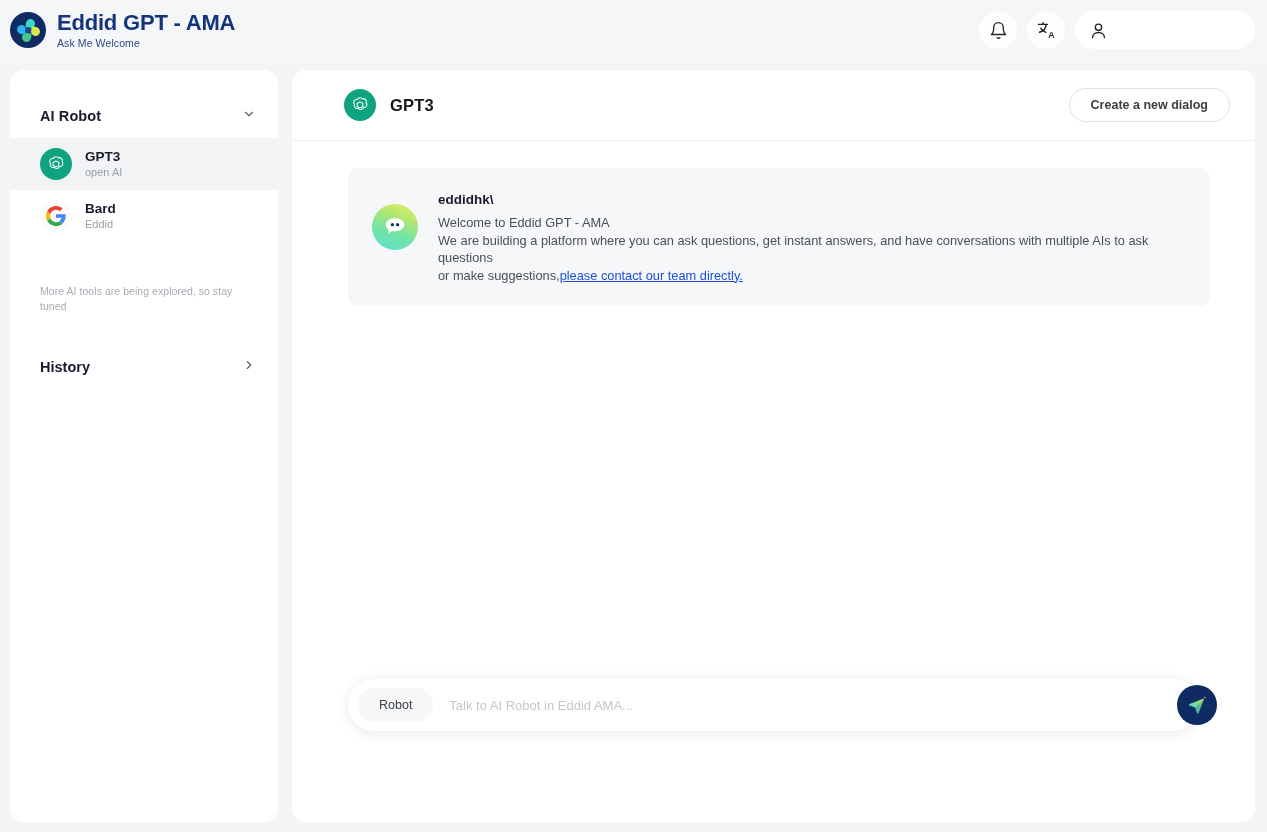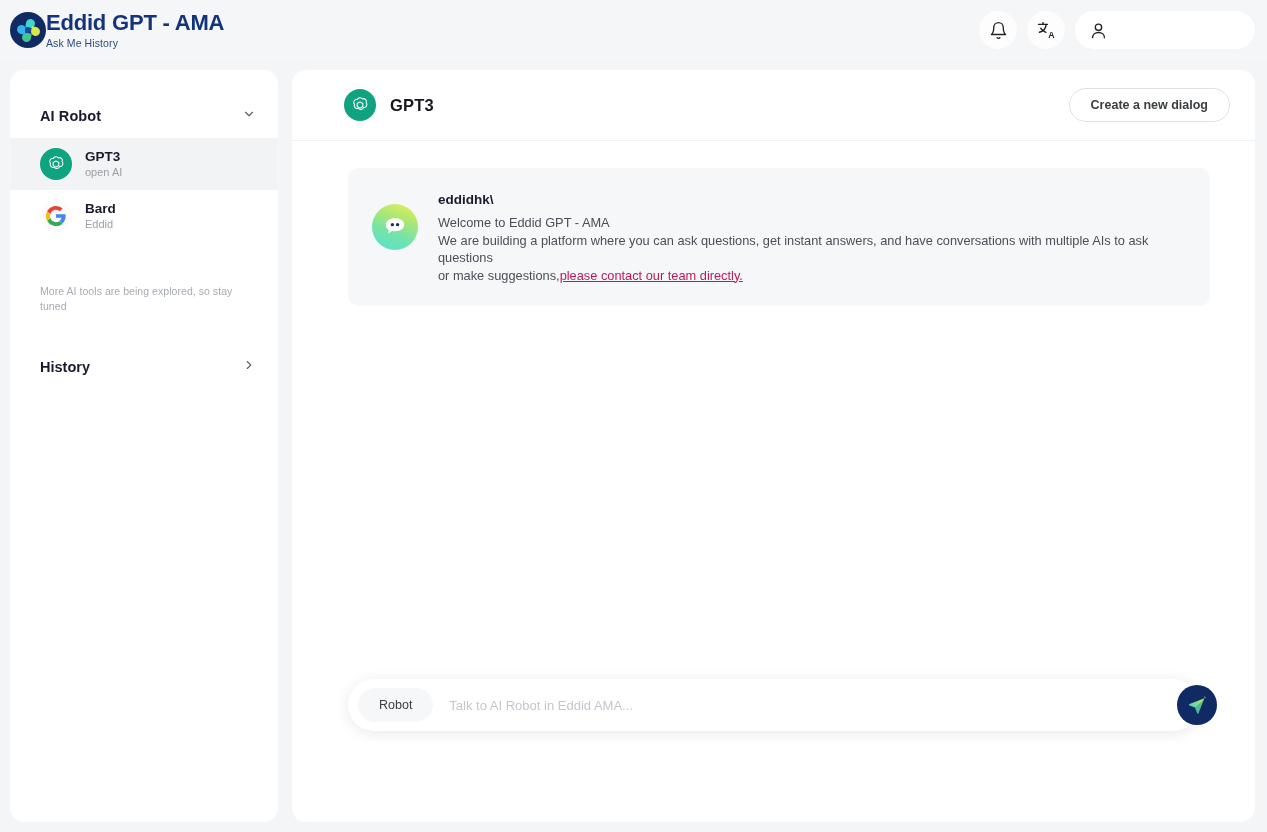--- a/index.html
+++ b/index.html
@@ -23,20 +23,21 @@
     left: 0; top: 0;
     width: 1267px; height: 60px;
     background: #f5f6f8;
     display: flex;
     align-items: center;
   }
 
   .brand {
     display: flex;
     align-items: center;
+    gap: 11px;
     margin-left: 10px;
   }
 
   .brand-logo {
     width: 36px; height: 36px;
     border-radius: 50%;
     flex: 0 0 auto;
     position: relative;
     background: #102a63;
     overflow: hidden;
@@ -264,21 +265,21 @@
     color: #1a1a2e;
     line-height: 20px;
     margin-bottom: 4px;
   }
   .msg-line {
     font-size: 12.8px;
     color: #4a4f57;
     line-height: 17.5px;
   }
   .msg-link {
-    color: #be185d;
+    color: #1d4ed8;
     text-decoration: underline;
     cursor: pointer;
   }
 
   
   .composer-wrap {
     position: absolute;
     left: 56px; bottom: 23px;
     width: 851px; height: 52px;
   }
@@ -337,21 +338,21 @@
   <div class="brand">
     <div class="brand-logo">
       <span class="arc a1"></span>
         <span class="arc a2"></span>
       <span class="arc a3"></span>
         <span class="arc a4"></span>
       <span class="dot"></span>
     </div>
     <div class="brand-text">
       <div class="brand-title">Eddid GPT - AMA</div>
-      <div class="brand-sub">Ask Me History</div>
+      <div class="brand-sub">Ask Me Welcome</div>
     </div>
   </div>
 
   <div class="topbar-right">
 
     <div class="icon-btn">
       <svg width="19" height="19" viewBox="0 0 24 24" fill="none" stroke="#1f2328" stroke-width="1.7" stroke-linecap="round" stroke-linejoin="round">
         <path d="M18 8A6 6 0 1 0 6 8c0 7-3 9-3 9h18s-3-2-3-9"></path>
         <path d="M13.7 21a2 2 0 0 1-3.4 0"></path>
       </svg>

